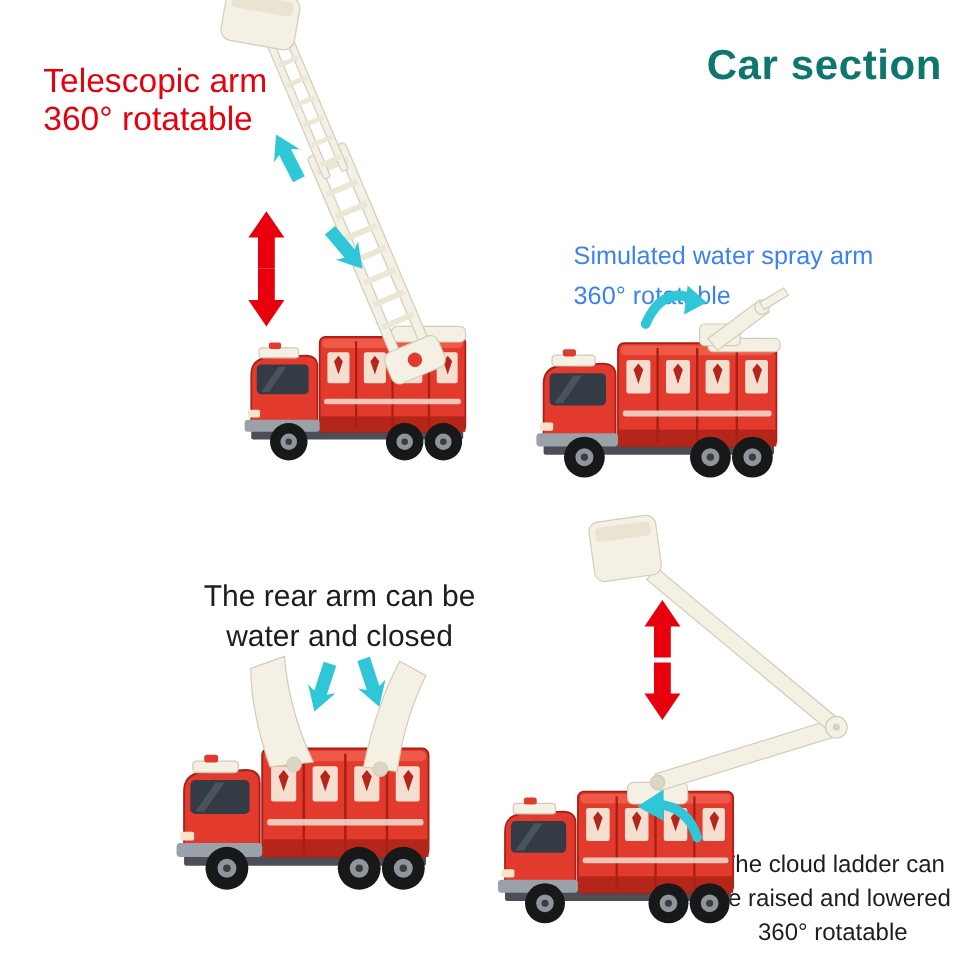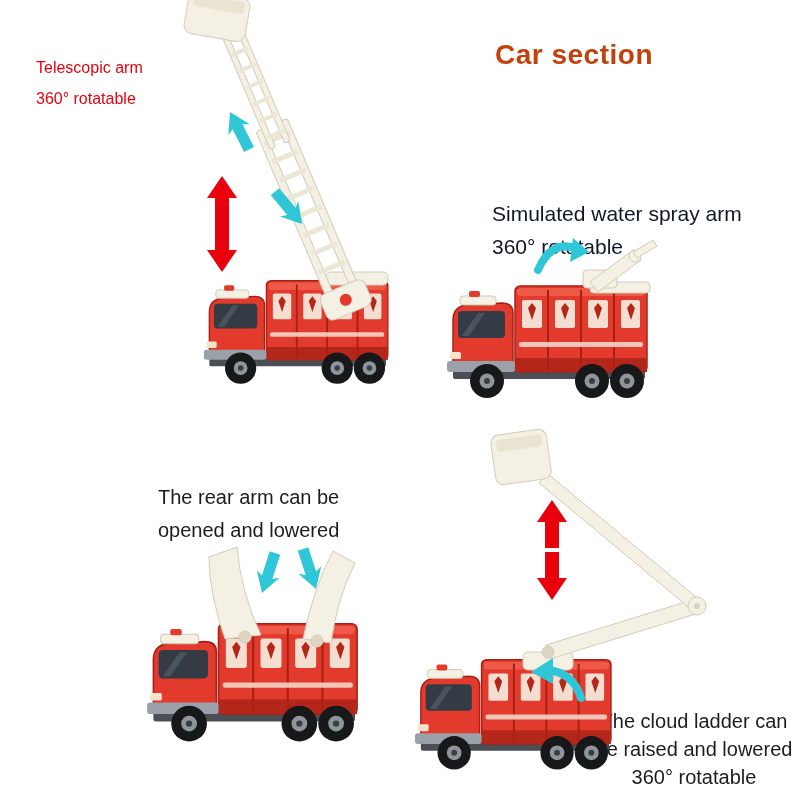--- a/index.html
+++ b/index.html
@@ -8,25 +8,25 @@
     position:relative; width:800px; height:800px; background:#ffffff;
     overflow:hidden; font-family:"Liberation Sans","DejaVu Sans",sans-serif;
   }
   .scene { position:absolute; }
   .scene1 { left:130px; top:0;    width:290px; height:415px; }
   .scene2 { left:425px; top:190px; width:265px; height:220px; }
   .scene3 { left:125px; top:535px; width:270px; height:230px; }
   .scene4 { left:405px; top:420px; width:320px; height:370px; }
   .label { position:absolute; }
   .label span { display:block; }
-  .title { left:495px; top:34px; width:290px; text-align:left;
-           color:#c2410c; font-size:28px; font-weight:700; line-height:42px; letter-spacing:0.5px; }
-  .label-telescopic { left:36px; top:52px; color:#e8000d; font-size:16px; line-height:31px; }
-  .label-spray { left:492px; top:197px; color:#0f172a; font-size:21px; line-height:33px; }
-  .label-rear  { left:158px; top:481px; width:250px; color:#1d1d1d; font-size:20px; line-height:33px; }
+  .title { left:495px; top:34px; width:290px; text-align:right;
+           color:#0f766e; font-size:35px; font-weight:700; line-height:42px; letter-spacing:0.5px; }
+  .label-telescopic { left:36px; top:52px; color:#e8000d; font-size:28px; line-height:31px; }
+  .label-spray { left:478px; top:197px; color:#3b82f6; font-size:21px; line-height:33px; }
+  .label-rear  { left:158px; top:481px; width:250px; text-align:center; color:#1d1d1d; font-size:25px; line-height:33px; }
   .label-cloud { left:588px; top:707px; width:212px; text-align:center; color:#1d1d1d; font-size:20px; line-height:28px; }
 </style>
 </head>
 <body>
 
 <div class="canvas">
 
   <svg width="0" height="0" style="position:absolute" aria-hidden="true">
     <defs>
       <path id="red-arrow-shape" d="M0 0 L15 22 L7 22 L7 48 L-7 48 L-7 22 L-15 22 Z"></path>
@@ -77,21 +77,21 @@
     <span>360° rotatable</span>
   </div>
 
   <div class="label label-spray">
     <span>Simulated water spray arm</span>
     <span>360° rotatable</span>
   </div>
 
   <div class="label label-rear">
     <span>The rear arm can be</span>
-    <span>opened and lowered</span>
+    <span>water and closed</span>
   </div>
 
   <div class="label label-cloud">
     <span>The cloud ladder can</span>
     <span>be raised and lowered</span>
     <span>360° rotatable</span>
   </div>
 
   <svg class="scene scene1" viewBox="0 0 290 415">
     <use href="#truck-base" transform="translate(72,266) scale(0.92)"></use>

